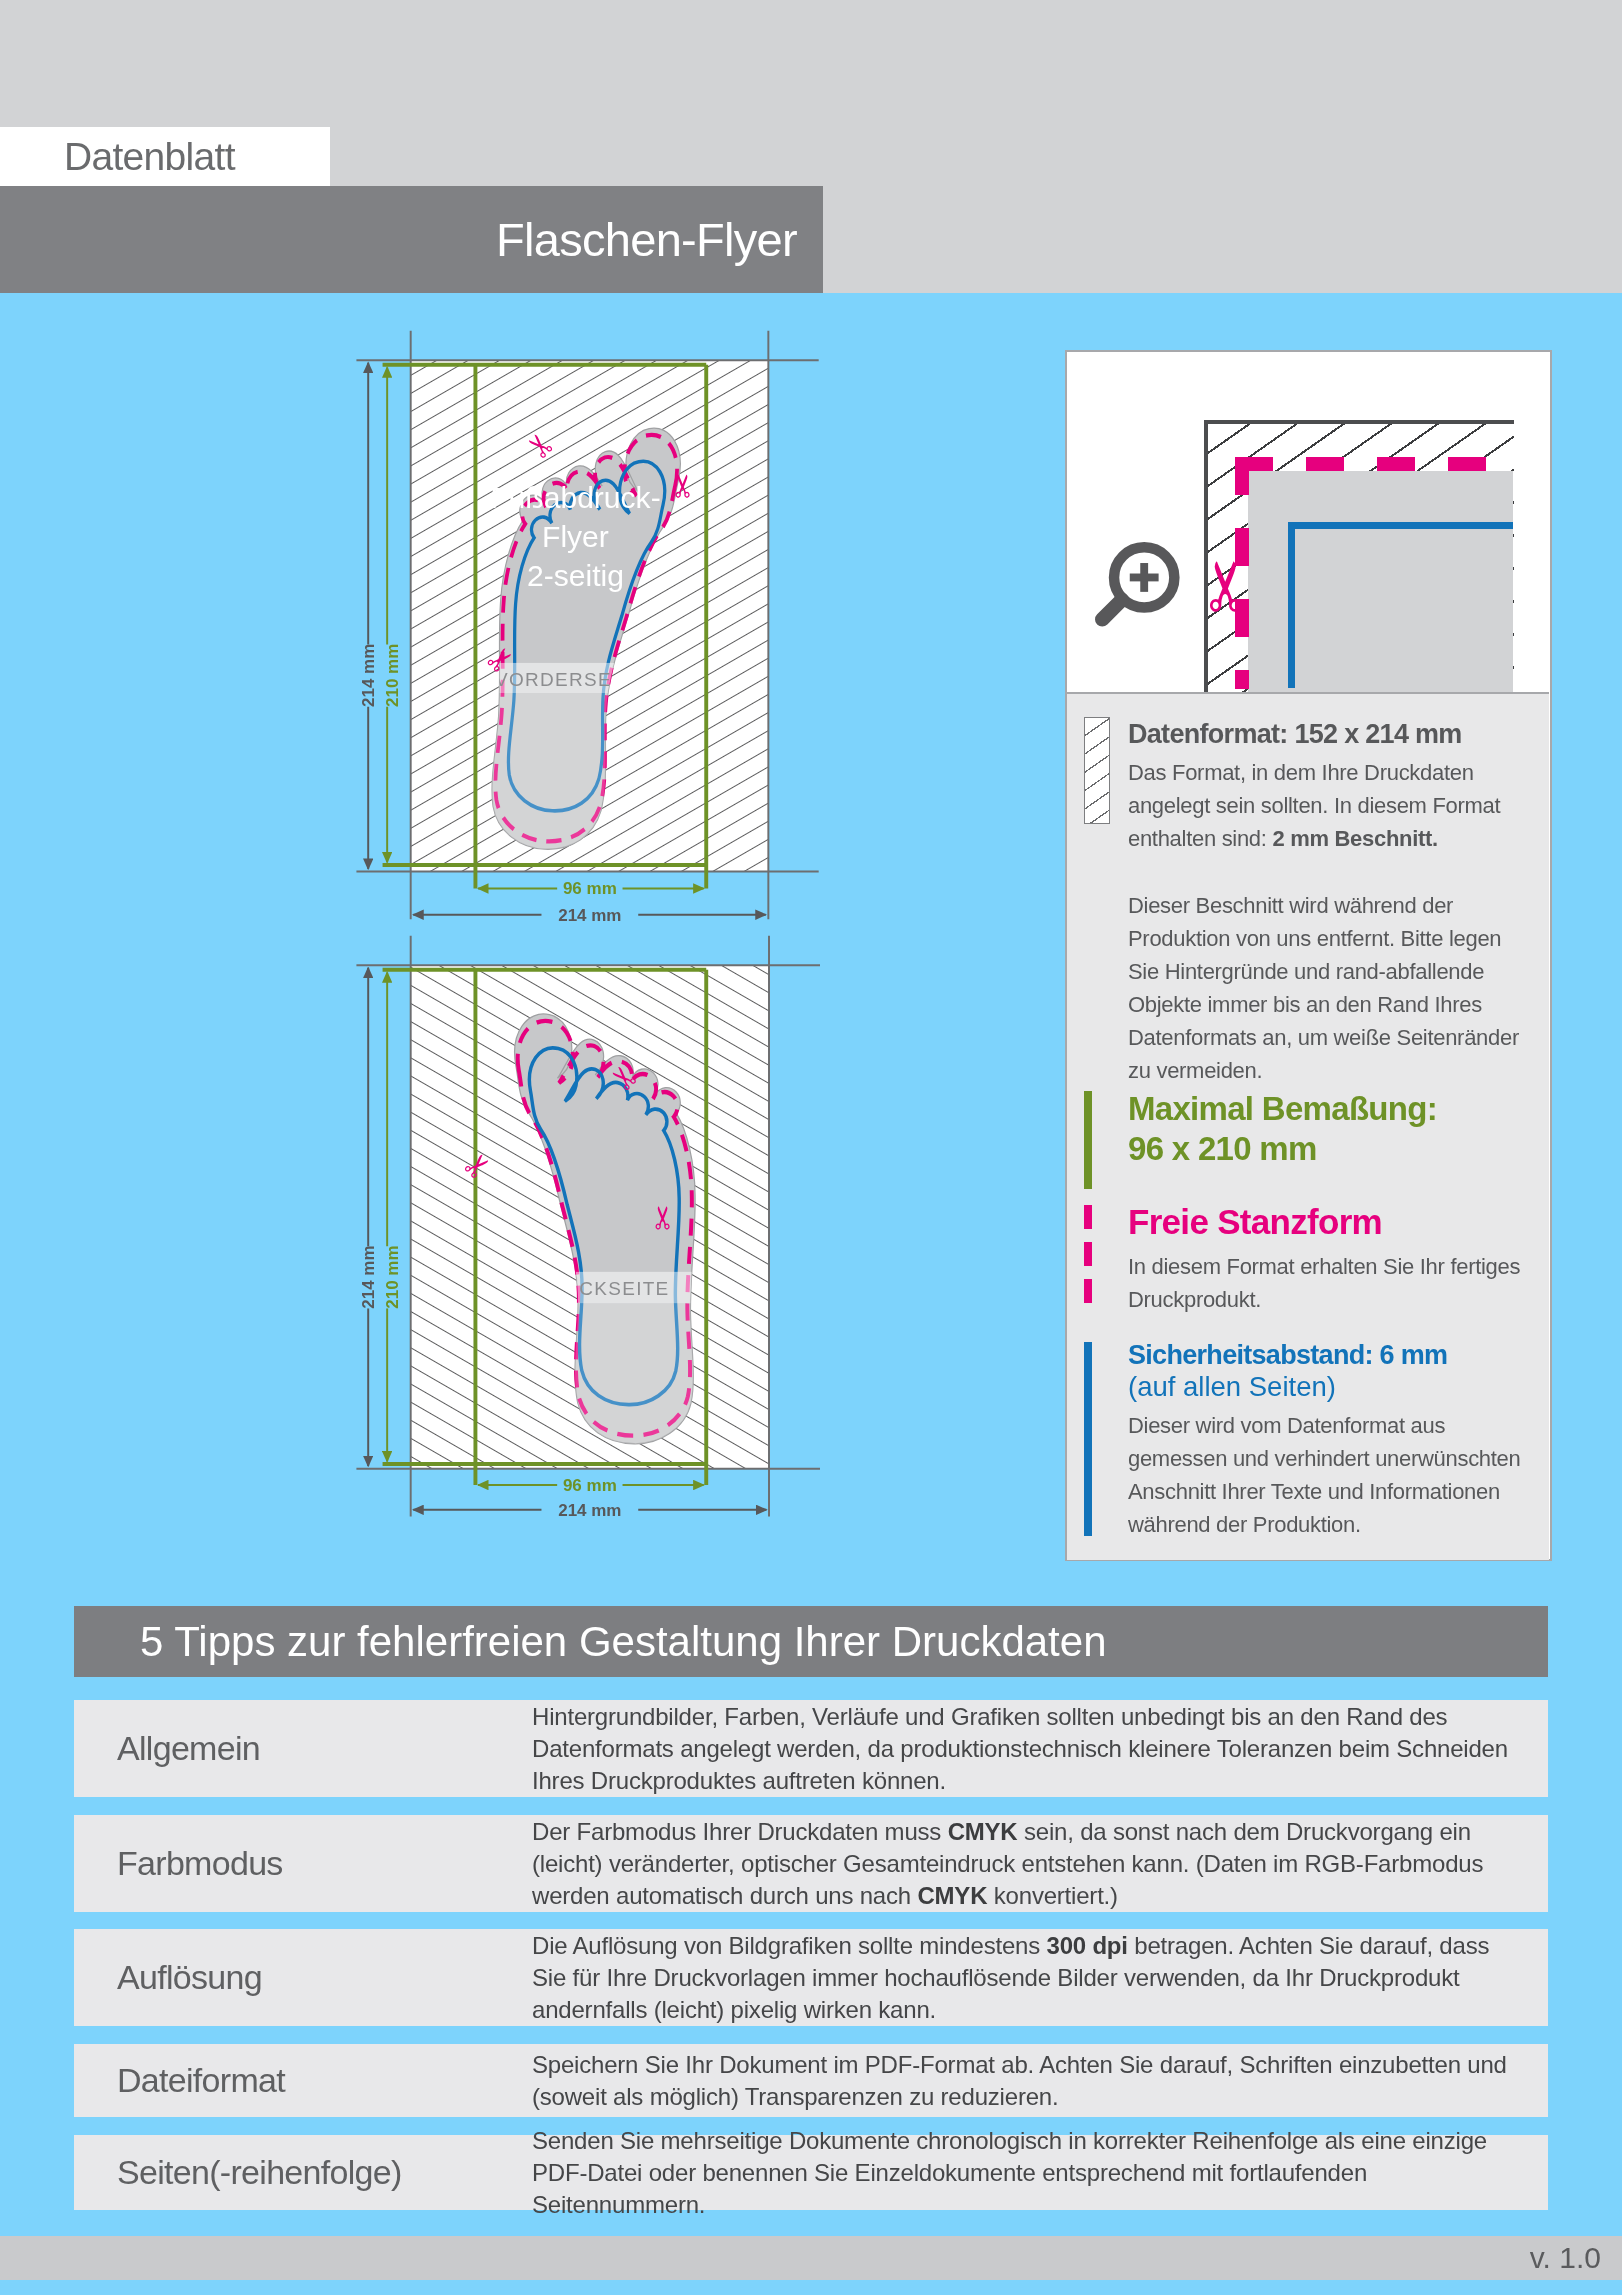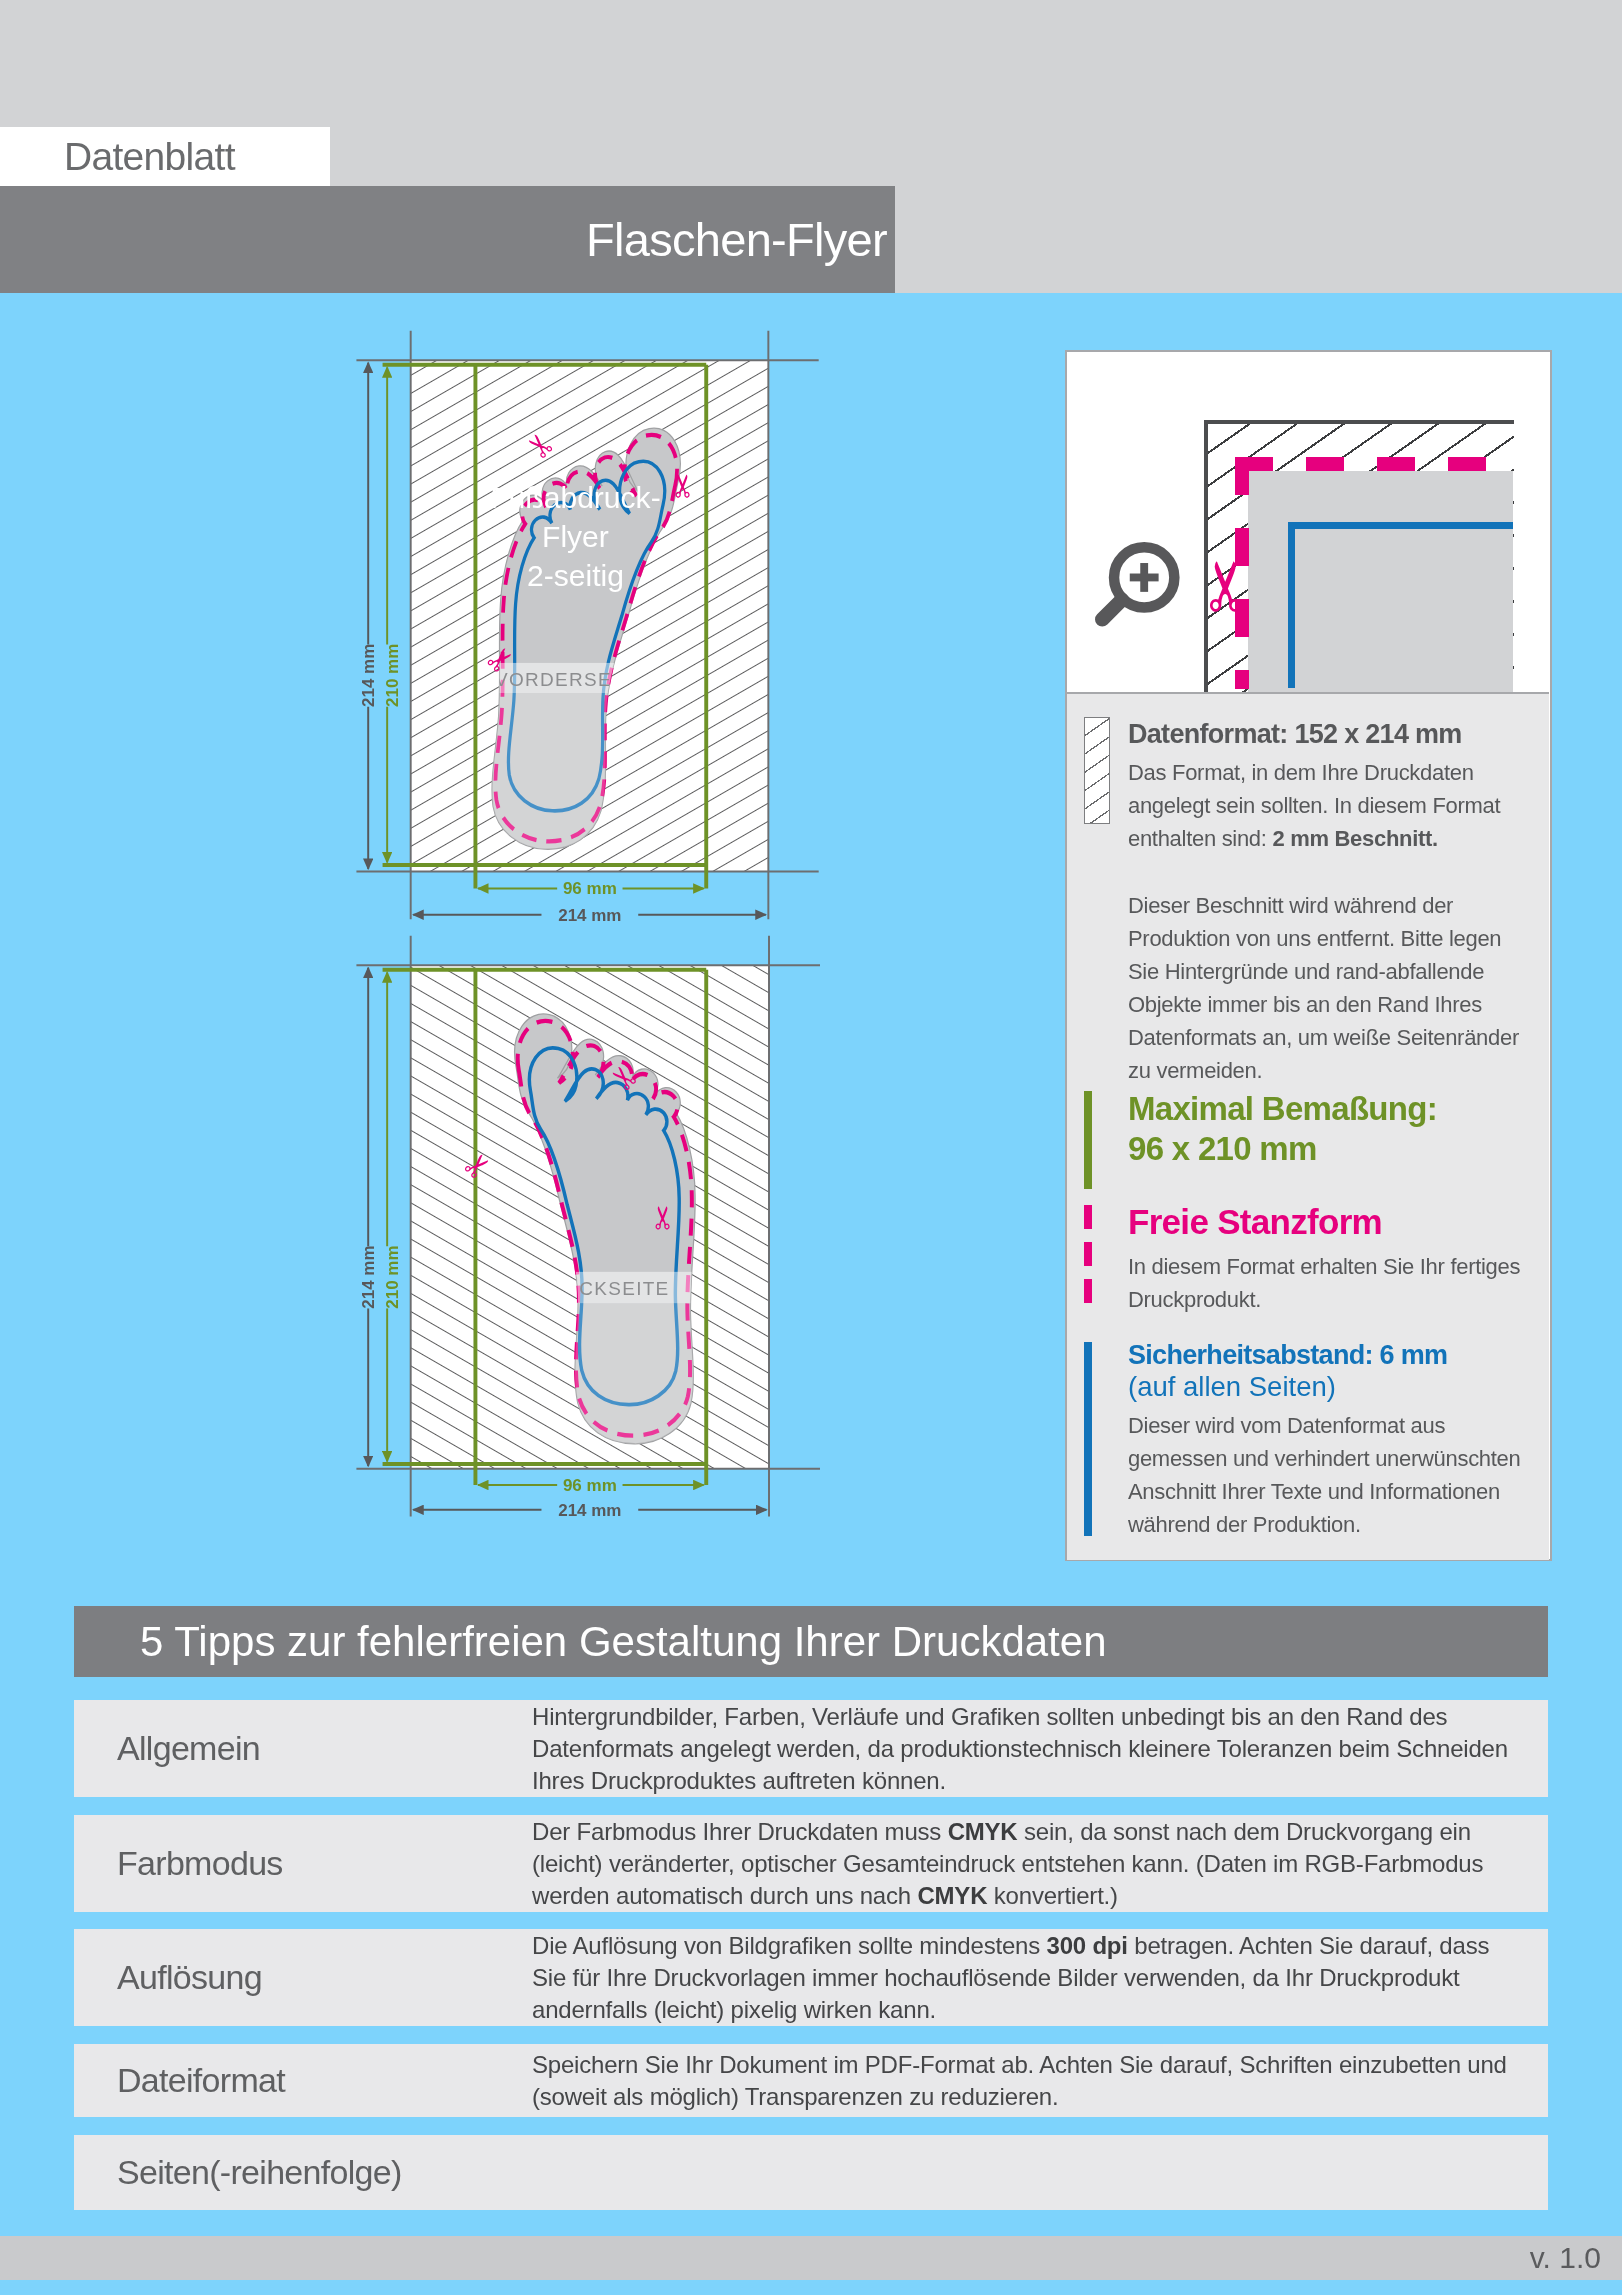--- a/index.html
+++ b/index.html
@@ -49,21 +49,21 @@
 </style>
 </head>
 <body>
 
 <div id="page">
 
   <div class="abs band" style="left:0;top:0;width:1623px;height:293px;"></div>
   <div class="abs doc-box" style="left:0;top:127px;width:330px;height:60px;padding-left:64px;box-sizing:border-box;">
     <span>Datenblatt</span>
   </div>
-  <div class="abs title-bar" style="left:0;top:186px;width:895px;height:107px;padding-right:8px;box-sizing:border-box;">
+  <div class="abs title-bar" style="left:0;top:186px;width:823px;height:107px;padding-right:26px;box-sizing:border-box;">
     <span>Flaschen-Flyer</span>
   </div>
 
   <svg class="abs" style="left:327px;top:314px;" width="510" height="622" viewBox="0 0 780 950">
     <defs>
       <pattern id="hatch1" width="24" height="24" patternUnits="userSpaceOnUse" patternTransform="rotate(60)">
         <path d="M0 0 L0 24" stroke="#1d1d1f" stroke-width="2.2"></path>
       </pattern>
       <marker id="arrG1" markerWidth="18" markerHeight="16" refX="16" refY="8" orient="auto" markerUnits="userSpaceOnUse">
         <path d="M0 0 L18 8 L0 16 Z" fill="#57585a"></path>
@@ -292,20 +292,23 @@
       </div>
   </div>
   <div class="abs tip-row" style="left:74px;top:2044px;width:1474px;height:73px;">
     <div class="tip-label">Dateiformat</div>
     <div class="tip-body">
         <span><span>Speichern Sie Ihr Dokument im PDF-Format ab. Achten Sie darauf, Schriften einzubetten und (soweit als möglich) Transparenzen zu reduzieren.</span></span>
       </div>
   </div>
   <div class="abs tip-row" style="left:74px;top:2135px;width:1474px;height:75px;">
     <div class="tip-label">Seiten(-reihenfolge)</div>
+    <div class="tip-body">
+        <span><span>Senden Sie mehrseitige Dokumente chronologisch in korrekter Reihenfolge als eine einzige PDF-Datei oder benennen Sie Einzeldokumente entsprechend mit fortlaufenden Seitennummern.</span></span>
+      </div>
   </div>
 
   <div class="abs footer" style="left:0;top:2236px;width:1623px;height:44px;">
     <span>v. 1.0</span>
   </div>
 
 </div>
 
 
 </body></html>

